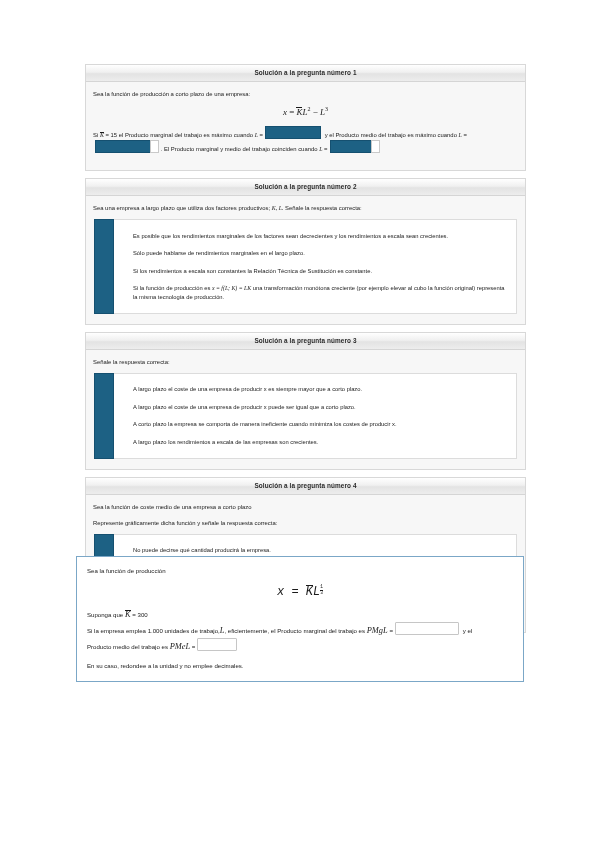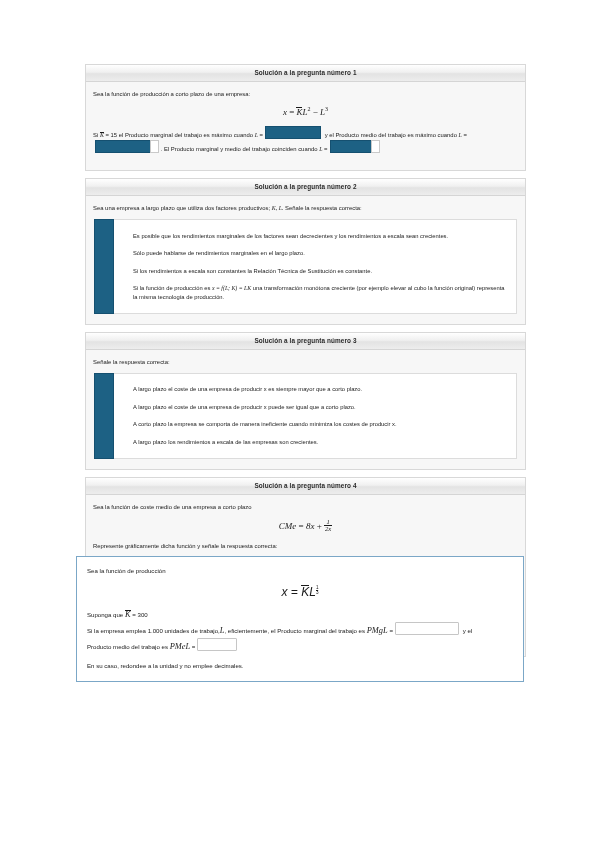--- a/index.html
+++ b/index.html
@@ -166,21 +166,21 @@
     padding: 9px 10px 10px 10px;
   }
   .qpanel .line {
     font-size: 6.1px;
     line-height: 10px;
     color: #1a1a1a;
     margin: 0 0 2px 0;
   }
   .qpanel .bigformula {
     text-align: center;
-    font-family: Liberation Sans, sans-serif;
+    font-family: Liberation Mono, monospace;
     font-style: italic;
     font-size: 12px;
     margin: 9px 0 11px 0;
   }
   .mathvar {
     font-family: "Liberation Serif", serif;
     font-style: italic;
   }
   .mathvar-lg {
     font-family: "Liberation Serif", serif;
@@ -276,30 +276,20 @@
           <div class="opt">A largo plazo los rendimientos a escala de las empresas son crecientes.</div>
         </div>
       </div>
     </div>
 
     <div class="qblock">
       <div class="qheader">Solución a la pregunta número 4</div>
       <div class="qbody">
         <div class="qstem">Sea la función de coste medio de una empresa a corto plazo</div>
 
-        <div class="formula">
-          <span>CMe</span>
-          <span class="rm">=</span>
-          <span>8x</span>
-          <span class="rm">+</span>
-          <span class="frac">
-            <span class="num">1</span>
-            <span class="den">2x</span>
-          </span>
-        </div>
 
         <div class="qstem2">Represente gráficamente dicha función y señale la respuesta correcta:</div>
 
         <div class="options">
           <div class="optbar"></div>
           <div class="opt">No puede decirse qué cantidad producirá la empresa.</div>
           <div class="opt">Si la empresa no produce nada, el coste total es cero.</div>
           <div class="opt">Cuando x=0,25, el CMe es mínimo, así que la empresa debe producir x=0,25.</div>
           <div class="opt">
             <span>El coste total sería el CMe multiplicado por</span>

